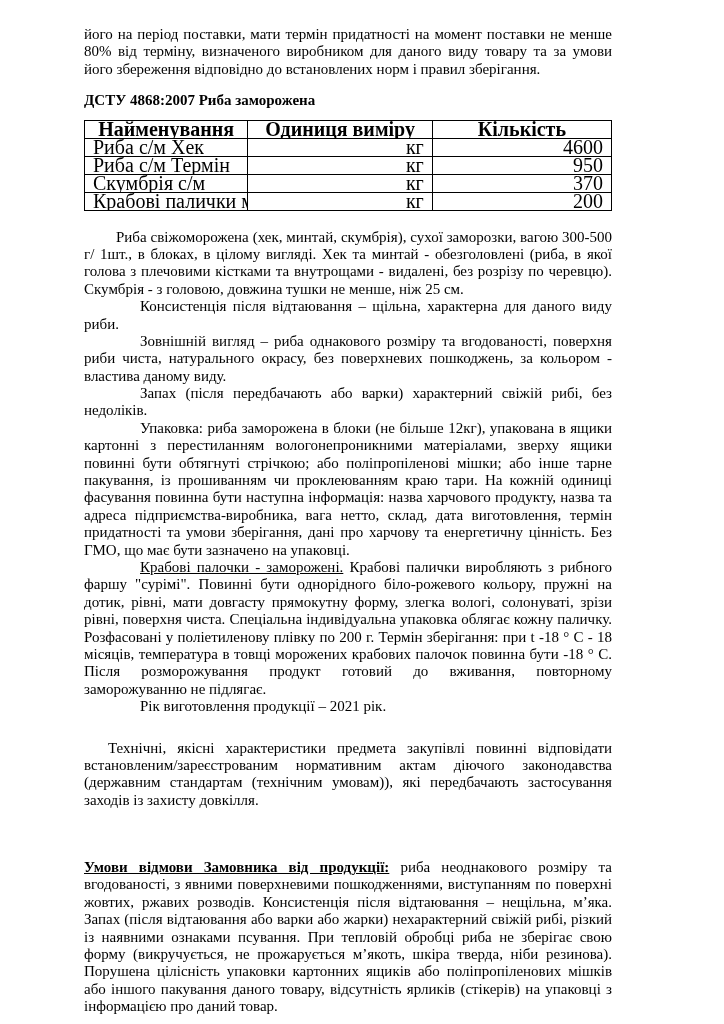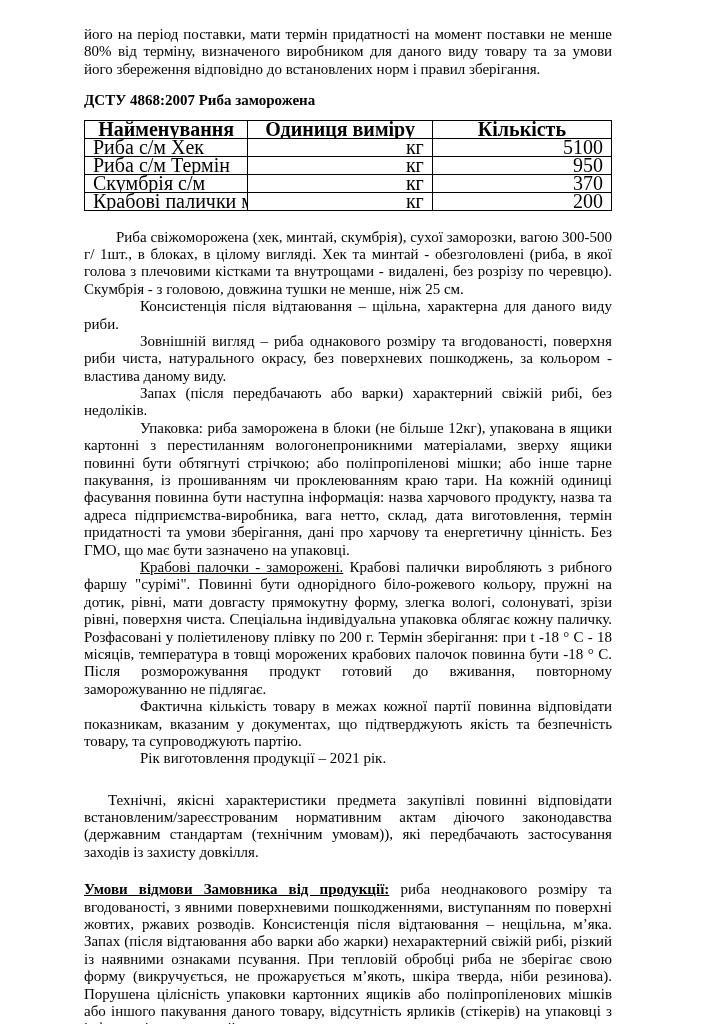--- a/index.html
+++ b/index.html
@@ -52,21 +52,21 @@
     font-family: Liberation Serif, serif;
   }
   table.qty th { font-weight: bold; text-align: center; }
   td.c { text-align: right; }
   td.l { text-align: left; }
   .col-name { width: 31%; }
   .col-unit { width: 35%; }
   .col-qty  { width: 34%; }
   .mt-sec  { margin-top: 18px; }
   .mt-line { margin-top: 24px; }
-  .mt-big  { margin-top: 20px; }
+  .mt-big  { margin-top: 50px; }
   .u  { text-decoration: underline; }
   .bu { font-weight: bold; text-decoration: underline; }
 </style>
 </head>
 <body>
 
 <div class="page">
 
   <p><span>його на період поставки, мати термін придатності на момент поставки не менше 80% від терміну, визначеного виробником для даного виду товару та за умови його збереження відповідно до встановлених норм і правил зберігання.</span></p>
 
@@ -83,21 +83,21 @@
       <tr>
         <th>Найменування</th>
         <th>Одиниця виміру</th>
         <th>Кількість</th>
       </tr>
     </thead>
     <tbody>
       <tr>
         <td class="l">Риба с/м Хек</td>
         <td class="c">кг</td>
-        <td class="c">5100</td>
+        <td class="c">4600</td>
       </tr>
       <tr>
         <td class="l">Риба с/м Термін</td>
         <td class="c">кг</td>
         <td class="c">950</td>
       </tr>
       <tr>
         <td class="l">Скумбрія с/м</td>
         <td class="c">кг</td>
         <td class="c">370</td>
@@ -115,21 +115,20 @@
   <p class="ind-56"><span>Консистенція після відтаювання – щільна, характерна для даного виду риби.</span></p>
 
   <p class="ind-56"><span>Зовнішній вигляд – риба однакового розміру та вгодованості, поверхня риби чиста, натурального окрасу, без поверхневих пошкоджень, за кольором - властива даному виду.</span></p>
 
   <p class="ind-56"><span>Запах (після передбачають або варки) характерний свіжій рибі, без недоліків.</span></p>
 
   <p class="ind-56"><span>Упаковка: риба заморожена в блоки (не більше 12кг), упакована в ящики картонні з перестиланням вологонепроникними матеріалами, зверху ящики повинні бути обтягнуті стрічкою; або поліпропіленові мішки; або інше тарне пакування, із прошиванням чи проклеюванням краю тари. На кожній одиниці фасування повинна бути наступна інформація: назва харчового продукту, назва та адреса підприємства-виробника, вага нетто, склад, дата виготовлення, термін придатності та умови зберігання, дані про харчову та енергетичну цінність. Без ГМО, що має бути зазначено на упаковці.</span></p>
 
   <p class="ind-56"><span class="u">Крабові палочки - заморожені.</span> <span>Крабові палички виробляють з рибного фаршу "сурімі". Повинні бути однорідного біло-рожевого кольору, пружні на дотик, рівні, мати довгасту прямокутну форму, злегка вологі, солонуваті, зрізи рівні, поверхня чиста. Спеціальна індивідуальна упаковка облягає кожну паличку. Розфасовані у поліетиленову плівку по 200 г. Термін зберігання: при t -18 ° С - 18 місяців, температура в товщі морожених крабових палочок повинна бути -18 ° С. Після розморожування продукт готовий до вживання, повторному заморожуванню не підлягає.</span></p>
 
-  <p class="ind-56"><span>Фактична кількість товару в межах кожної партії повинна відповідати показникам, вказаним у документах, що підтверджують якість та безпечність товару, та супроводжують партію.</span></p>
 
   <p class="ind-56"><span>Рік виготовлення продукції – 2021 рік.</span></p>
 
   <p class="ind-24 mt-line"><span>Технічні, якісні характеристики предмета закупівлі повинні відповідати встановленим/зареєстрованим нормативним актам діючого законодавства (державним стандартам (технічним умовам)), які передбачають застосування заходів із захисту довкілля.</span></p>
 
   <p class="mt-big"><span class="bu">Умови відмови Замовника від продукції:</span> <span>риба неоднакового розміру та вгодованості, з явними поверхневими пошкодженнями, виступанням по поверхні жовтих, ржавих розводів. Консистенція після відтаювання – нещільна, м’яка. Запах (після відтаювання або варки або жарки) нехарактерний свіжій рибі, різкий із наявними ознаками псування. При тепловій обробці риба не зберігає свою форму (викручується, не прожарується м’якоть, шкіра тверда, ніби резинова). Порушена цілісність упаковки картонних ящиків або поліпропіленових мішків або іншого пакування даного товару, відсутність ярликів (стікерів) на упаковці з інформацією про даний товар.</span></p>
 
 </div>
 
 </body></html>

